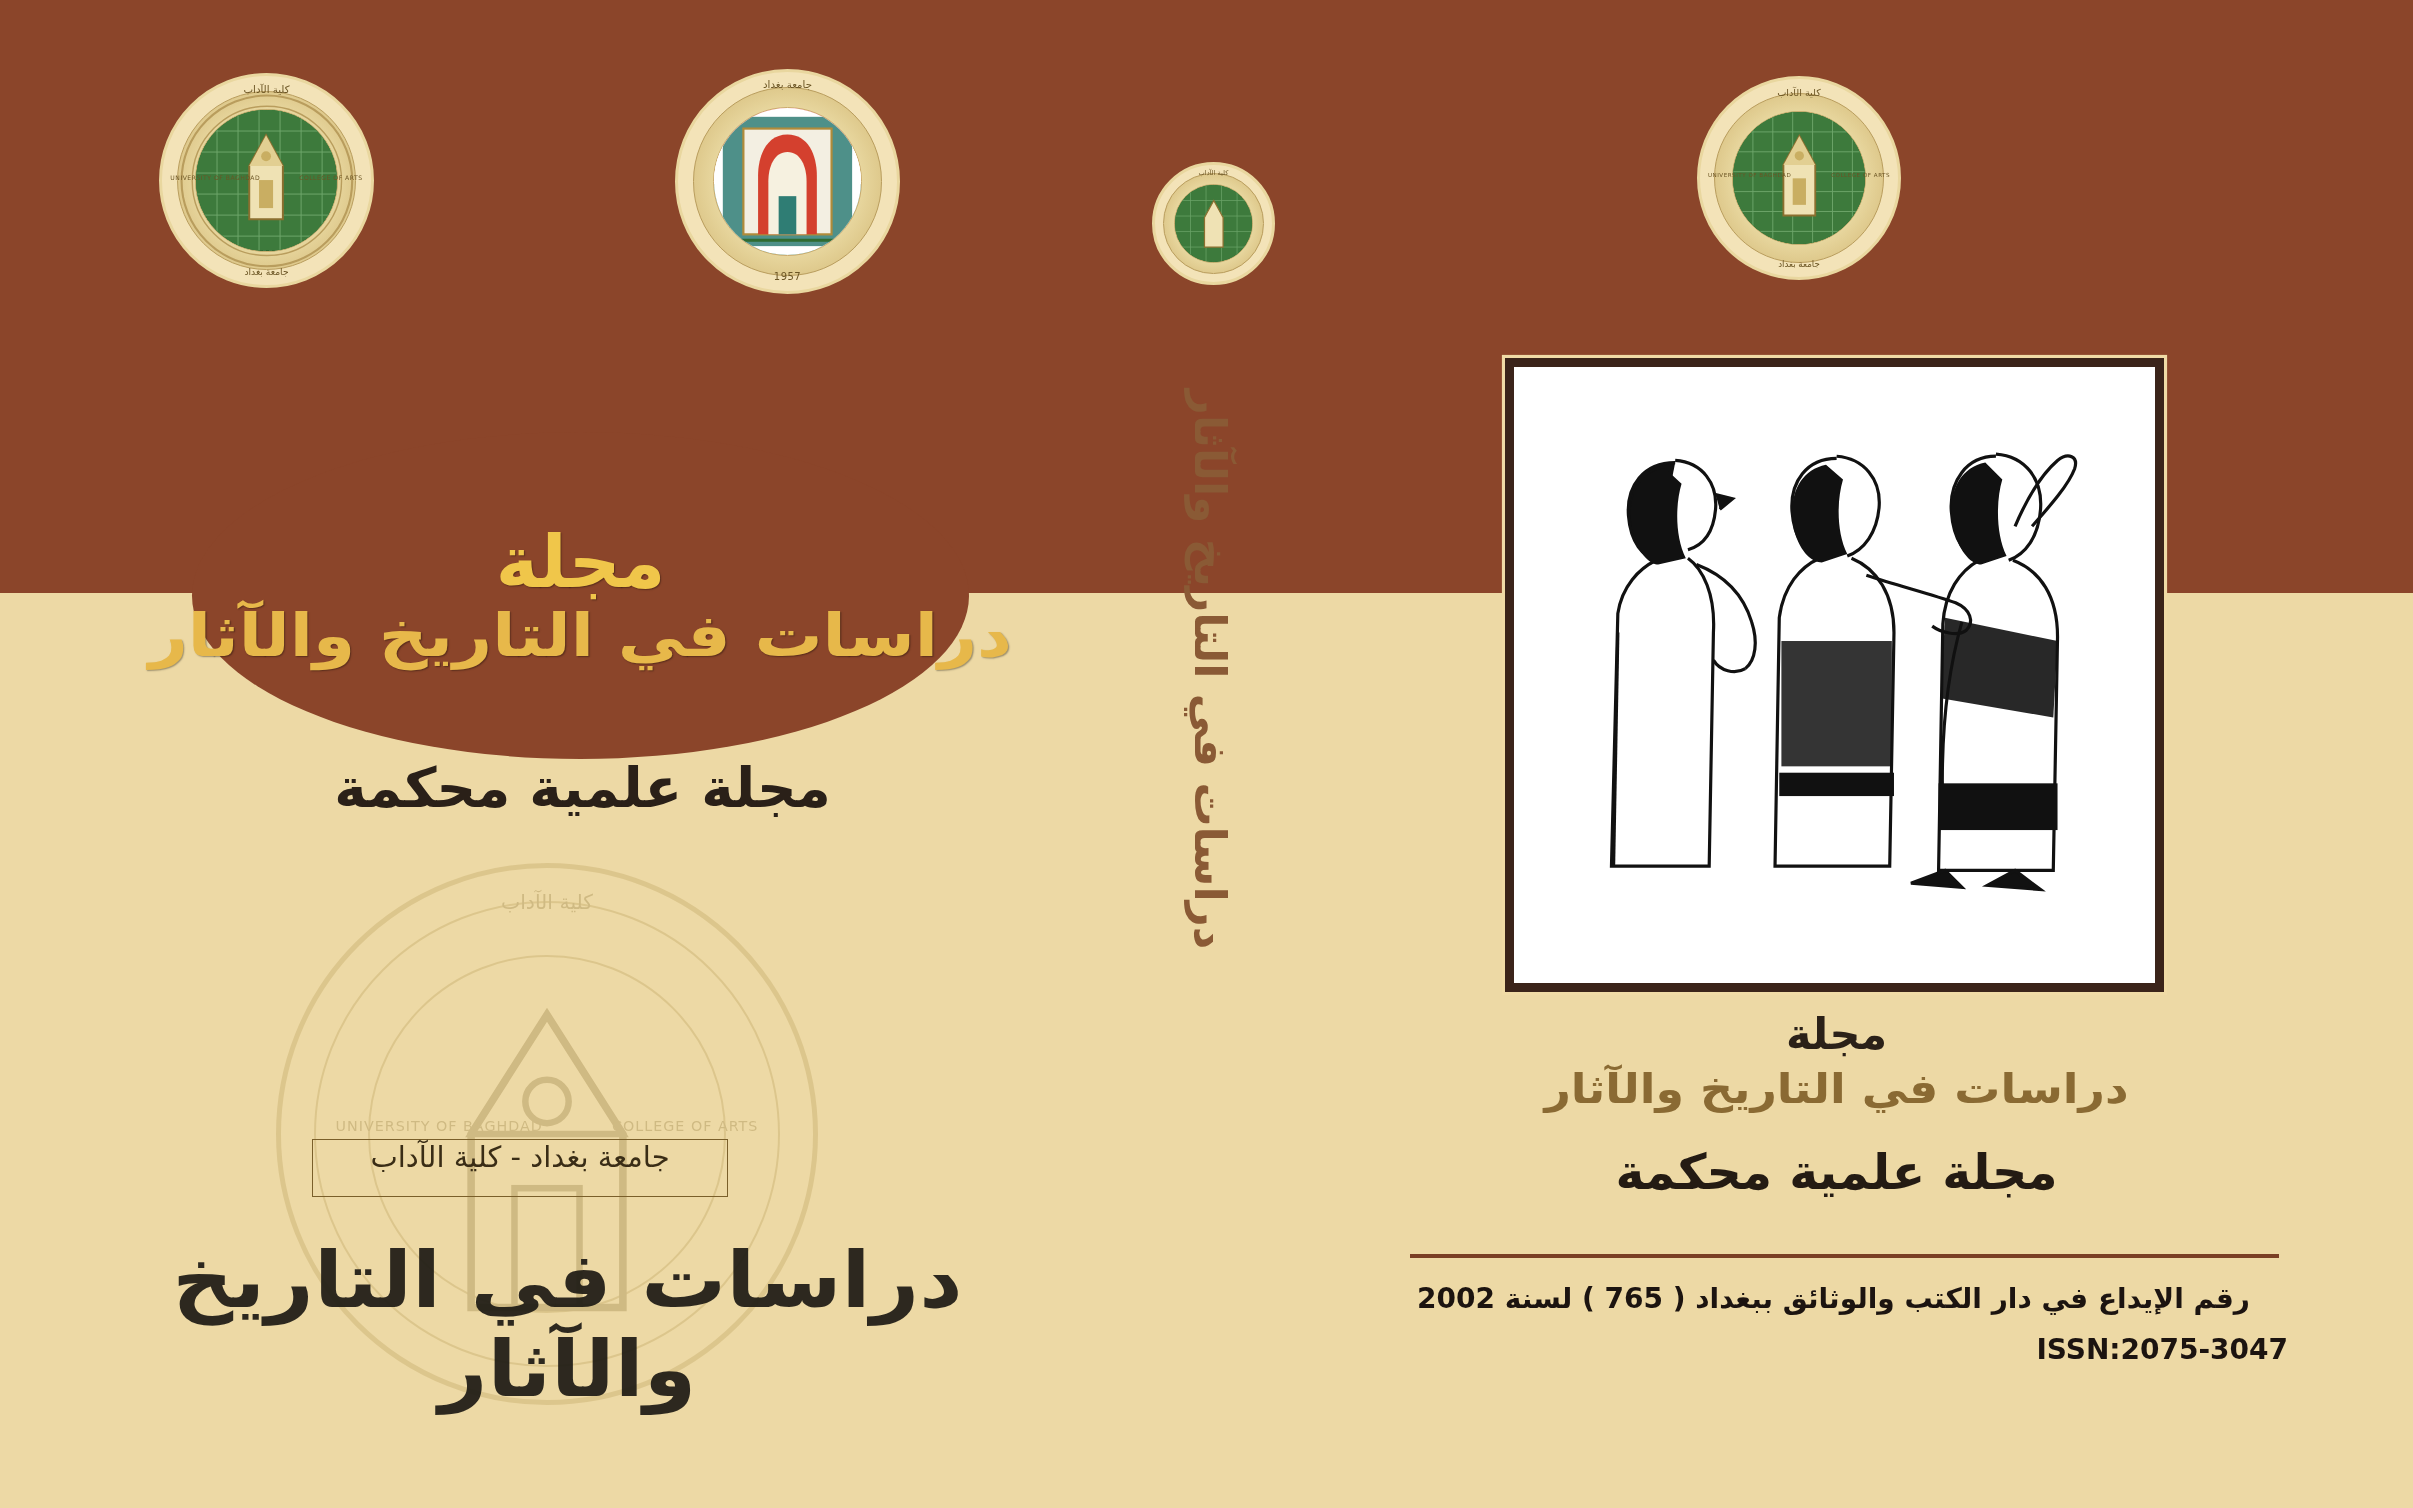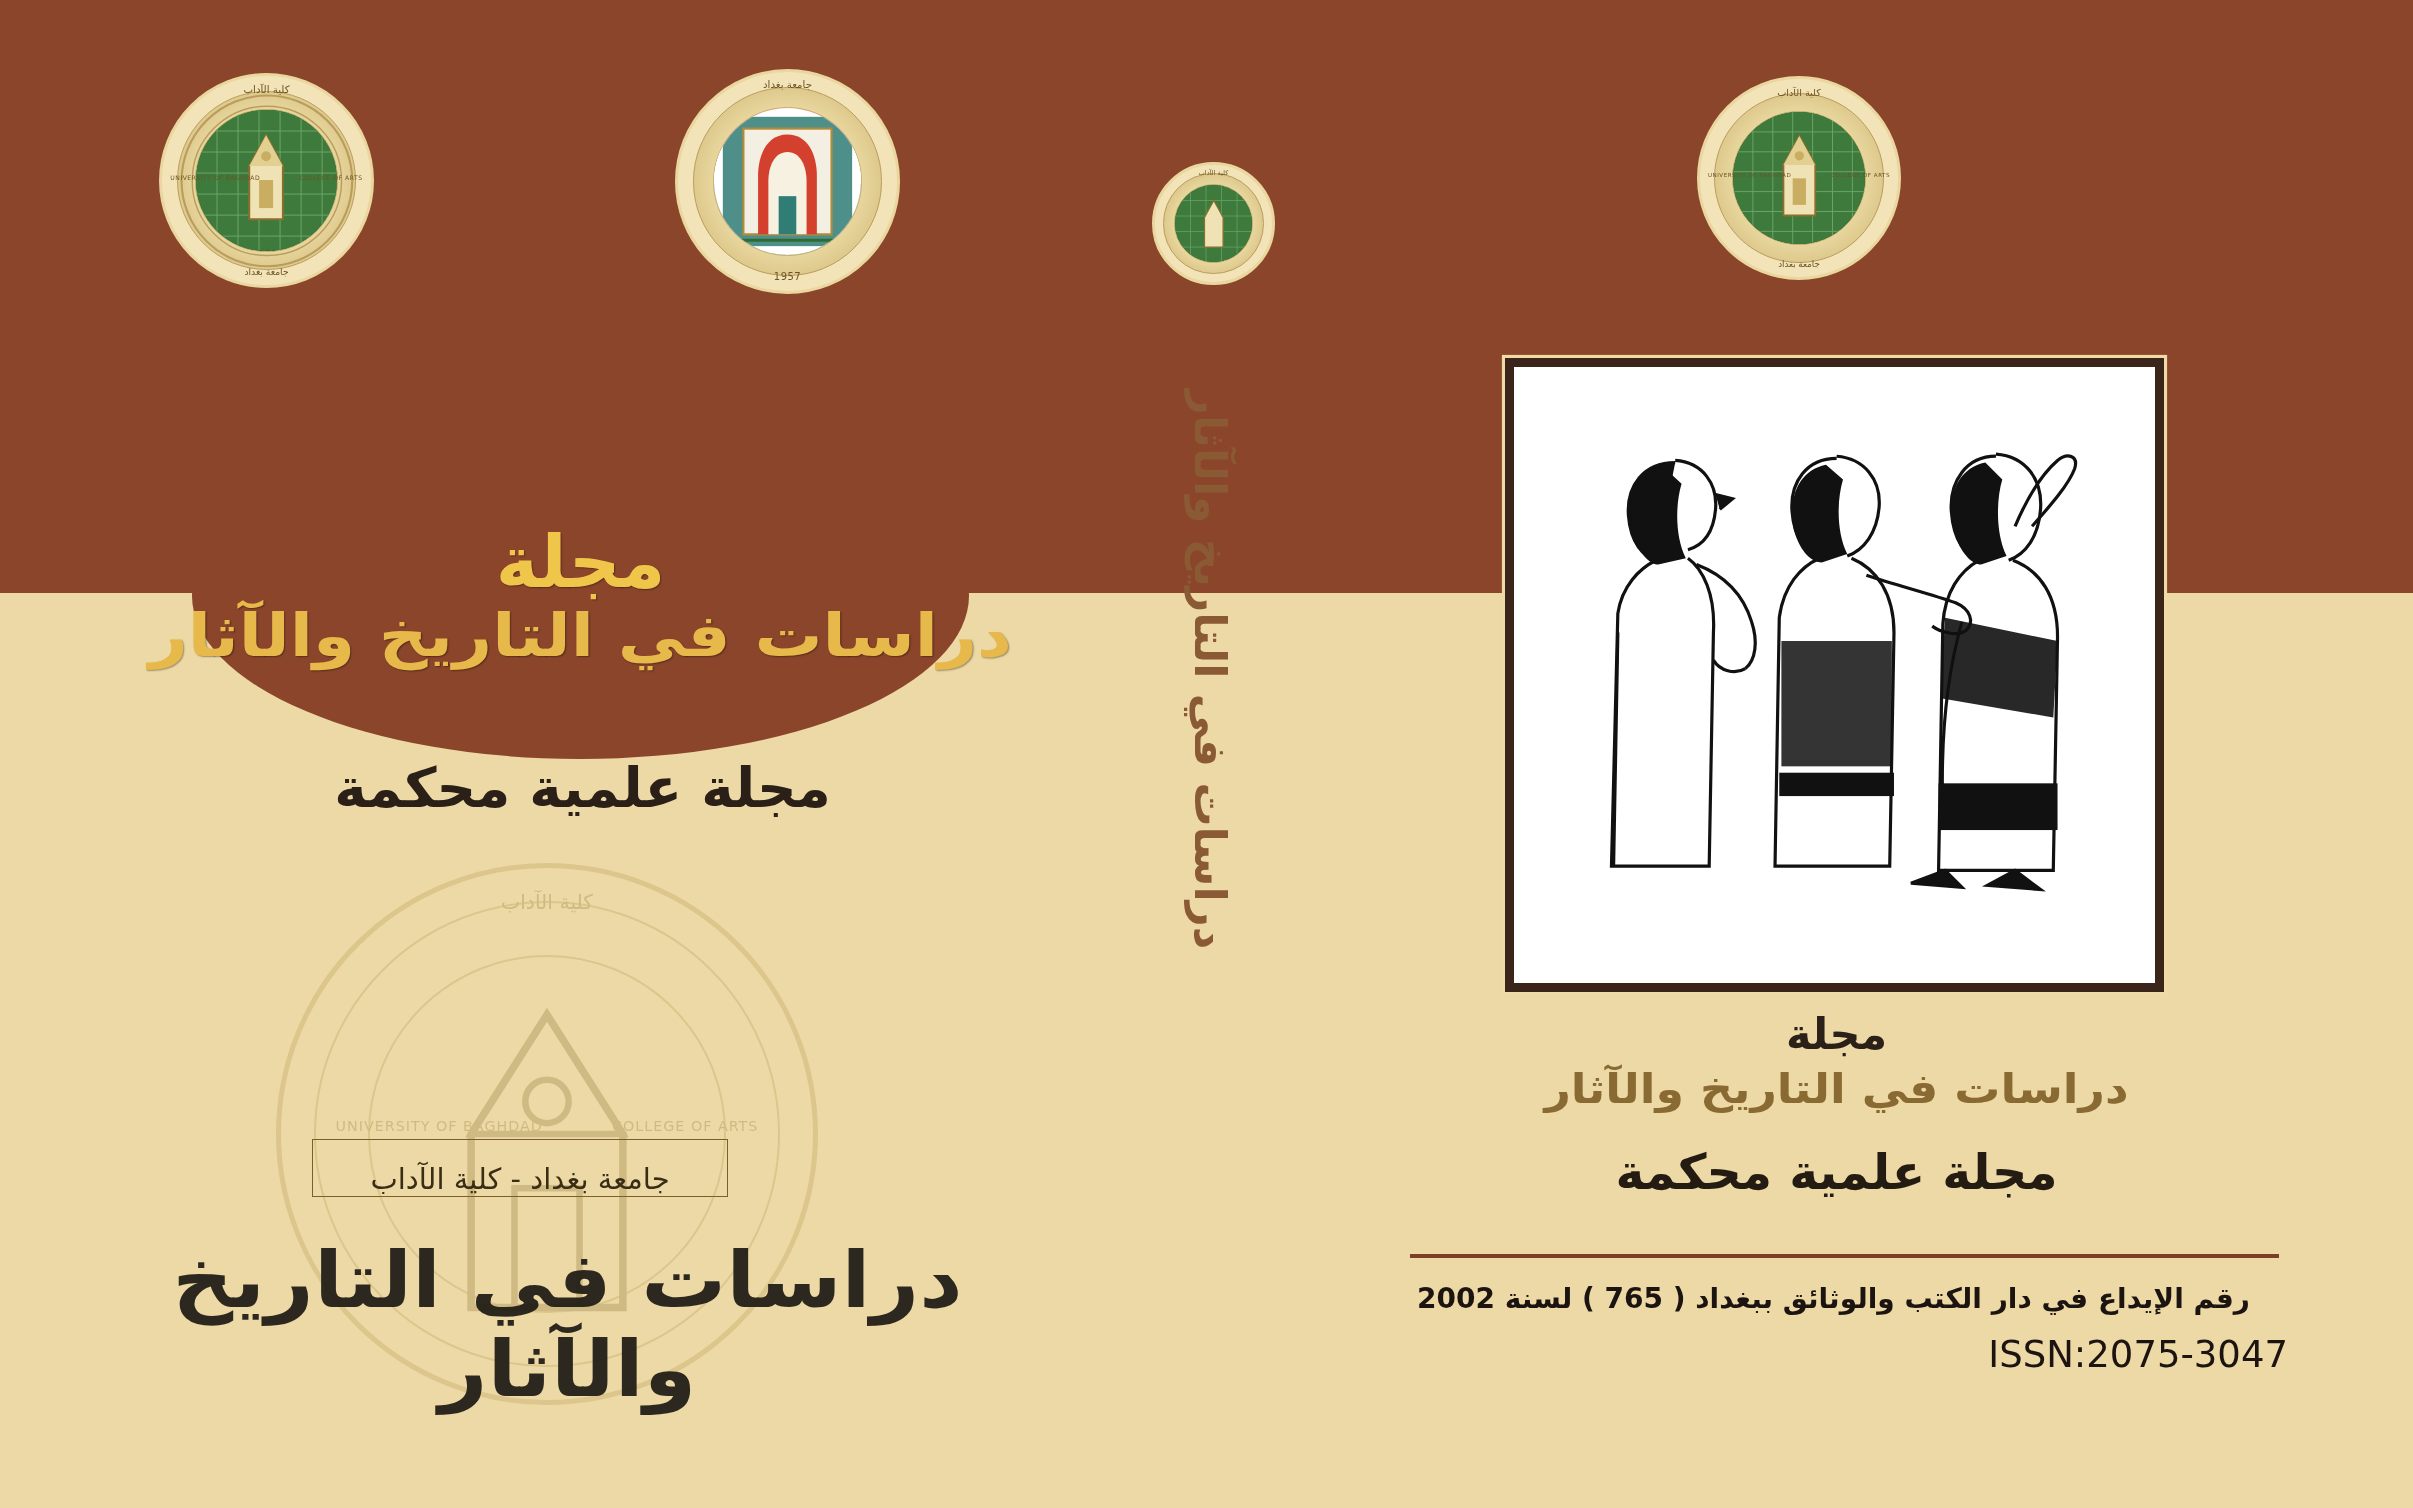--- a/index.html
+++ b/index.html
@@ -193,21 +193,21 @@
   }
 
   .affiliation-box {
     position: absolute;
     left: 312px;
     top: 1139px;
     width: 414px;
     height: 56px;
     border: 1.5px solid #7a5f2a;
     display: flex;
-    align-items: flex-end;
+    align-items: flex-start;
     justify-content: center;
     color: #3a2d16;
     font-size: 29px;
     letter-spacing: 0.5px;
     background: transparent;
   }
 
   .bottom-calligraphy {
     position: absolute;
     left: 118px;
@@ -325,22 +325,22 @@
     align-items: center;
     direction: rtl;
   }
   .issn-row .issn-ar {
     color: #1c1410;
     font-size: 32px;
     font-weight: bold;
   }
   .issn-row .issn-en {
     color: #1c1410;
-    font-size: 37px;
-    font-weight: normal;
+    font-size: 28px;
+    font-weight: bold;
     direction: ltr;
   }
 </style>
 </head>
 <body>
 
 <div class="cover">
 
   <div class="band-top-whole"></div>
   <div class="band-bottom"></div>

